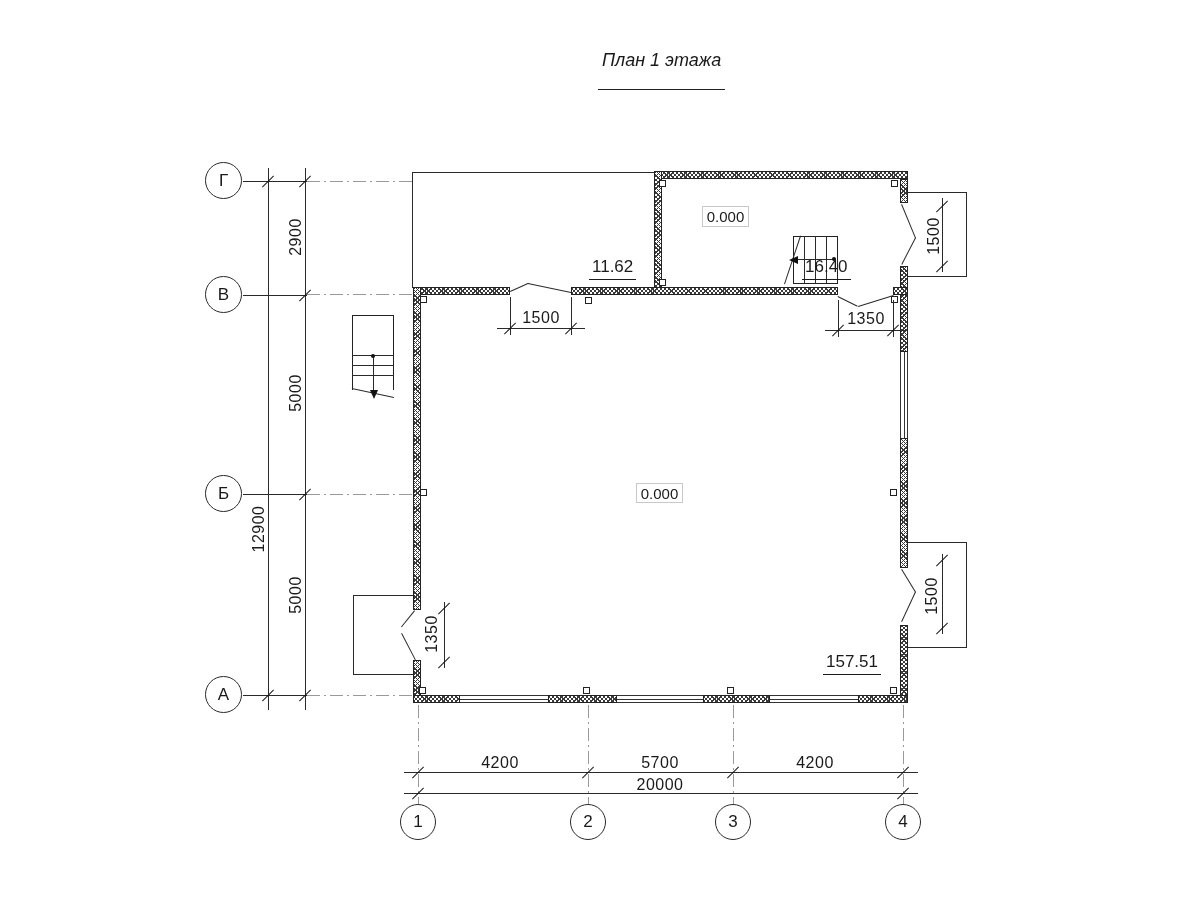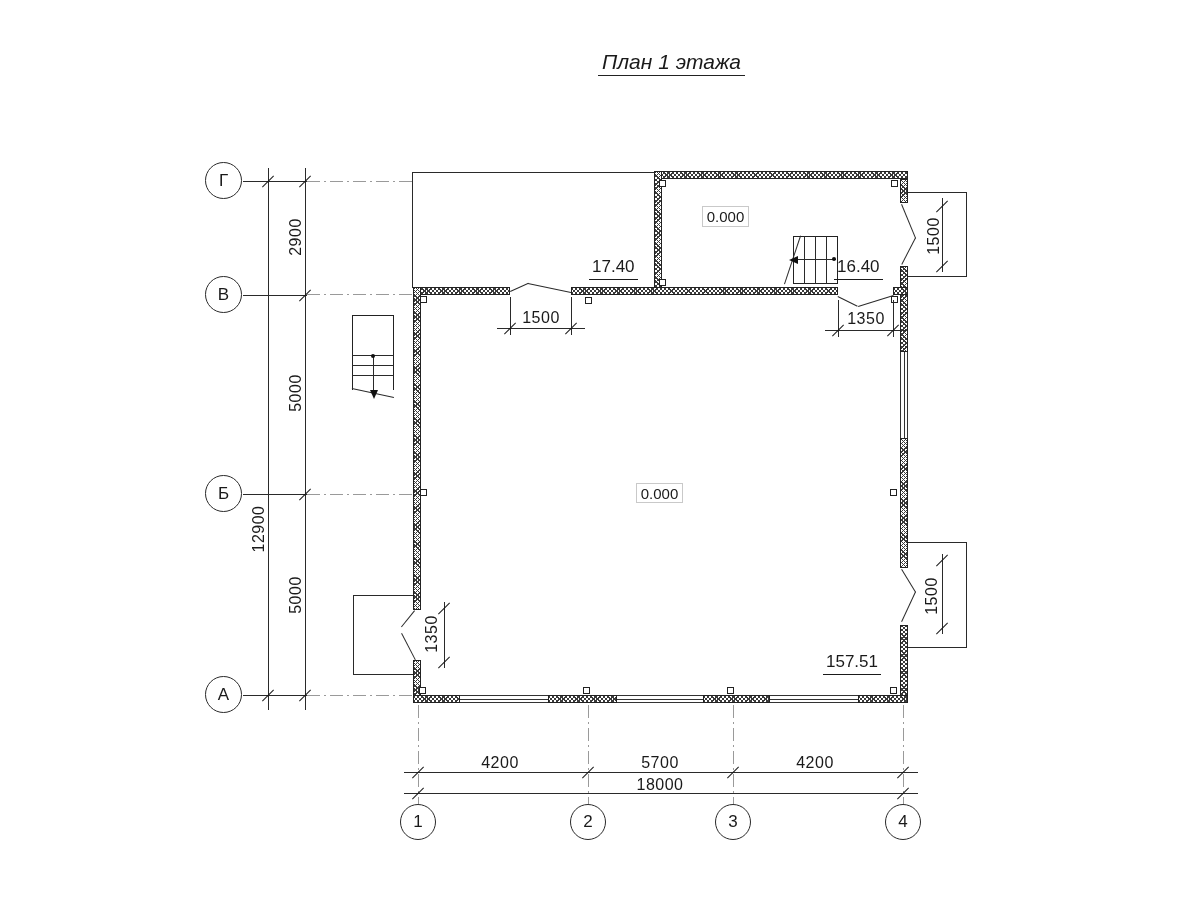--- a/index.html
+++ b/index.html
@@ -25,22 +25,22 @@
   .circle{position:absolute;width:37px;height:37px;box-sizing:border-box;border:1px solid #2a2a2a;
     border-radius:50%;background:#fff;display:flex;align-items:center;justify-content:center;font-size:17px;}
   .dimtext{position:absolute;width:60px;height:16px;line-height:16px;font-size:16px;text-align:center;
     letter-spacing:.5px;color:#1a1a1a;white-space:nowrap;}
   .vtext{transform:rotate(-90deg);}
   .arealabel{position:absolute;font-size:17px;border-bottom:1.5px solid #1a1a1a;padding:0 3px 2px;white-space:nowrap;}
   .levelbox{position:absolute;box-sizing:border-box;border:1px solid #c9c9c9;background:#fff;
     display:flex;align-items:center;justify-content:center;font-size:15px;}
   .balcony{position:absolute;box-sizing:border-box;border:1px solid #2a2a2a;}
   .post{position:absolute;width:7px;height:7px;box-sizing:border-box;border:1px solid #222;background:#fff;}
-  .title{position:absolute;font-size:21px;font-style:italic;border-bottom:1.5px solid #222;
-    padding:0 4px 1px;white-space:nowrap;}
+  .title{position:absolute;font-size:18px;font-style:italic;border-bottom:1.5px solid #222;
+    padding:0 4px 18px;white-space:nowrap;}
   .dot{position:absolute;width:4px;height:4px;border-radius:50%;background:#111;}
   .arrow-left{position:absolute;width:0;height:0;border-top:4px solid transparent;
     border-bottom:4px solid transparent;border-right:9px solid #111;}
   .arrow-down{position:absolute;width:0;height:0;border-left:4px solid transparent;
     border-right:4px solid transparent;border-top:9px solid #111;}
 </style>
 </head>
 <body>
 
 <div class="plan">
@@ -82,21 +82,21 @@
   <div class="tick" style="left:895px;top:793px;"></div>
 
   <div class="dimtext vtext" style="left:266px;top:229px;">2900</div>
   <div class="dimtext vtext" style="left:266px;top:385px;">5000</div>
   <div class="dimtext vtext" style="left:266px;top:587px;">5000</div>
   <div class="dimtext vtext" style="left:229px;top:521px;">12900</div>
 
   <div class="dimtext" style="left:470px;top:755px;">4200</div>
   <div class="dimtext" style="left:630px;top:755px;">5700</div>
   <div class="dimtext" style="left:785px;top:755px;">4200</div>
-  <div class="dimtext" style="left:630px;top:777px;">18000</div>
+  <div class="dimtext" style="left:630px;top:777px;">20000</div>
 
   <div class="line" style="left:413px;top:172px;width:243px;height:1px;"></div>
   <div class="line" style="left:412px;top:172px;width:1px;height:116px;"></div>
 
   <div class="balcony" style="left:905px;top:192px;width:62px;height:85px;border-left:none;"></div>
   <div class="balcony" style="left:905px;top:542px;width:62px;height:106px;border-left:none;"></div>
   <div class="balcony" style="left:353px;top:595px;width:62px;height:80px;border-right:none;"></div>
 
   <div class="wall" style="left:655px;top:171px;width:253px;height:8px;"></div>
   <div class="wall" style="left:654px;top:171px;width:8px;height:124px;"></div>
@@ -186,22 +186,22 @@
   <div class="line" style="left:942px;top:554px;width:1px;height:80px;"></div>
   <div class="tick" style="left:934px;top:560px;"></div>
   <div class="tick" style="left:934px;top:628px;"></div>
   <div class="dimtext vtext" style="left:902px;top:588px;">1500</div>
 
   <div class="line" style="left:444px;top:602px;width:1px;height:66px;"></div>
   <div class="tick" style="left:436px;top:608px;"></div>
   <div class="tick" style="left:436px;top:662px;"></div>
   <div class="dimtext vtext" style="left:402px;top:626px;">1350</div>
 
-  <div class="arealabel" style="left:589px;top:257px;">17.40</div>
-  <div class="arealabel" style="left:834px;top:257px;">16.40</div>
+  <div class="arealabel" style="left:589px;top:257px;">11.62</div>
+  <div class="arealabel" style="left:802px;top:257px;">16.40</div>
   <div class="arealabel" style="left:823px;top:652px;">157.51</div>
   <div class="levelbox" style="left:702px;top:206px;width:47px;height:21px;">0.000</div>
   <div class="levelbox" style="left:636px;top:483px;width:47px;height:20px;">0.000</div>
 
   <div class="circle" style="left:205px;top:162px;">Г</div>
   <div class="circle" style="left:205px;top:276px;">В</div>
   <div class="circle" style="left:205px;top:475px;">Б</div>
   <div class="circle" style="left:205px;top:676px;">А</div>
 
   <div class="circle" style="left:400px;top:804px;width:36px;height:36px;">1</div>

